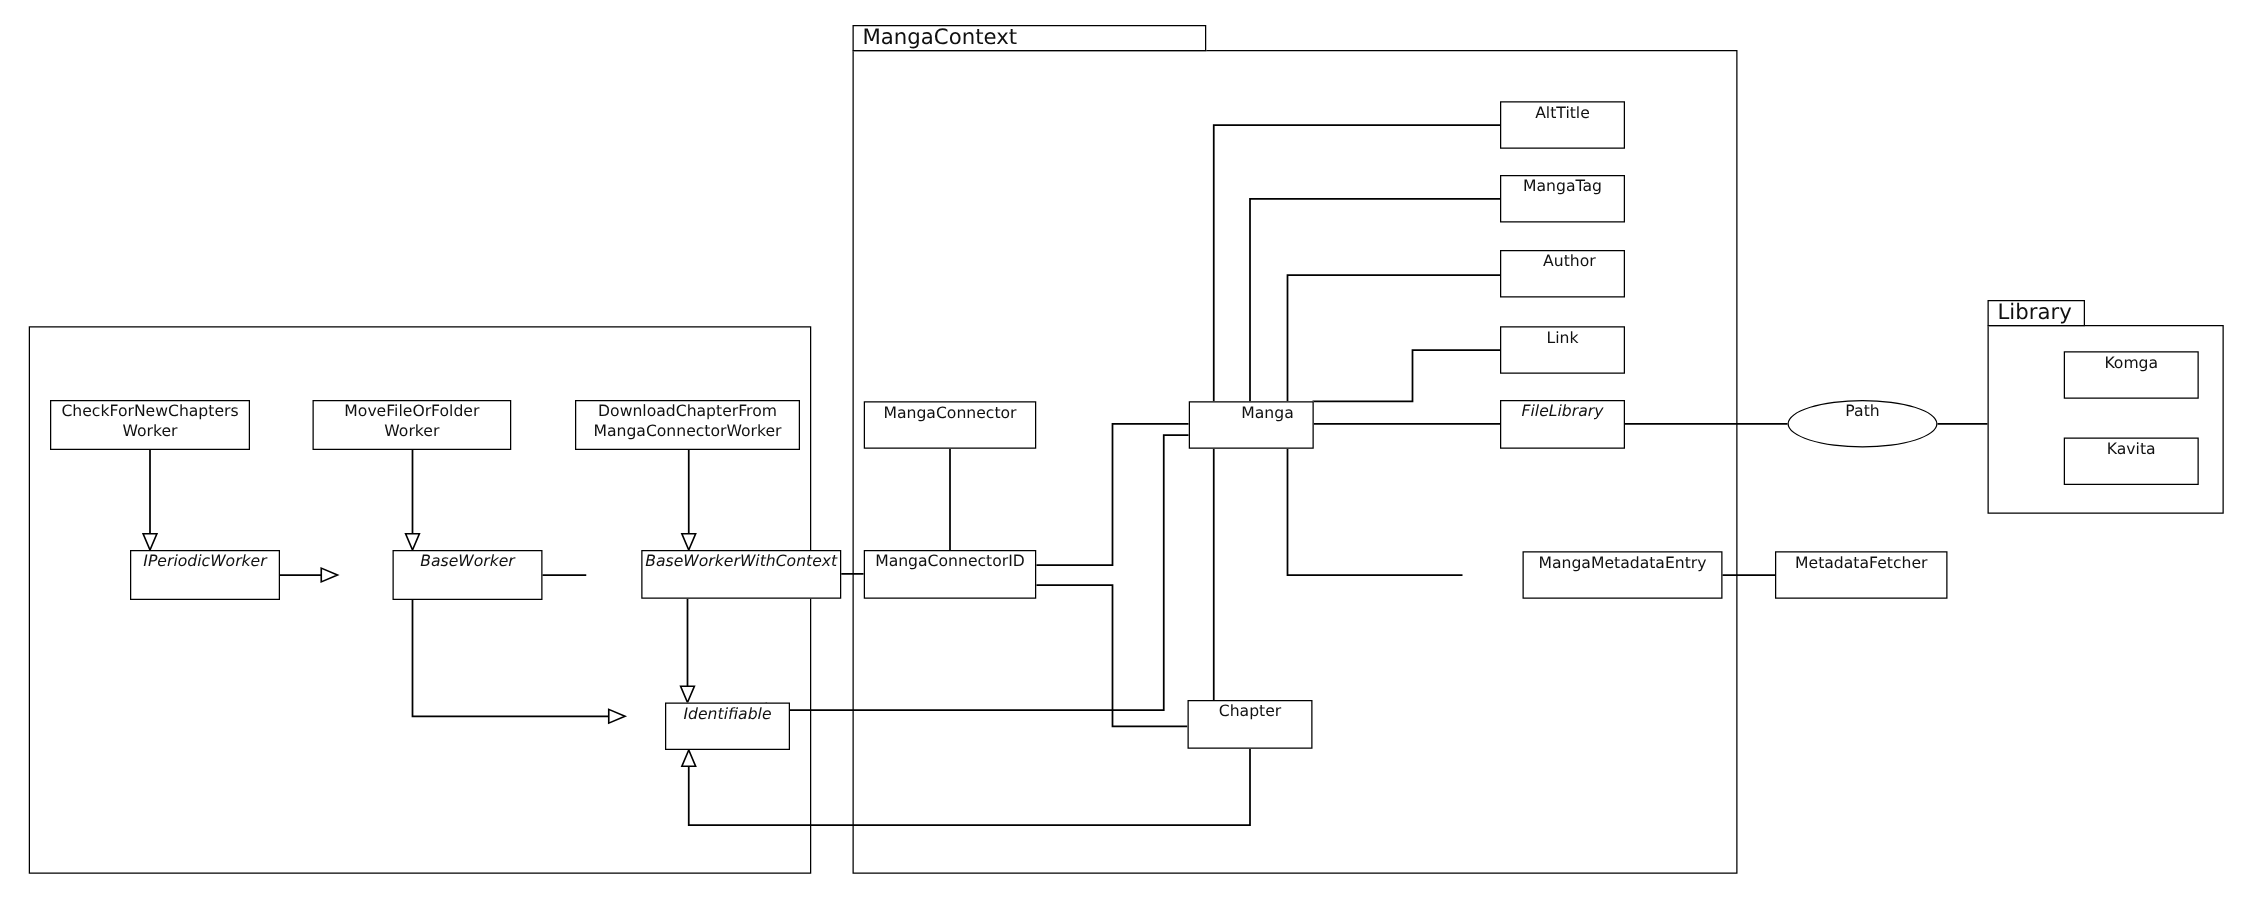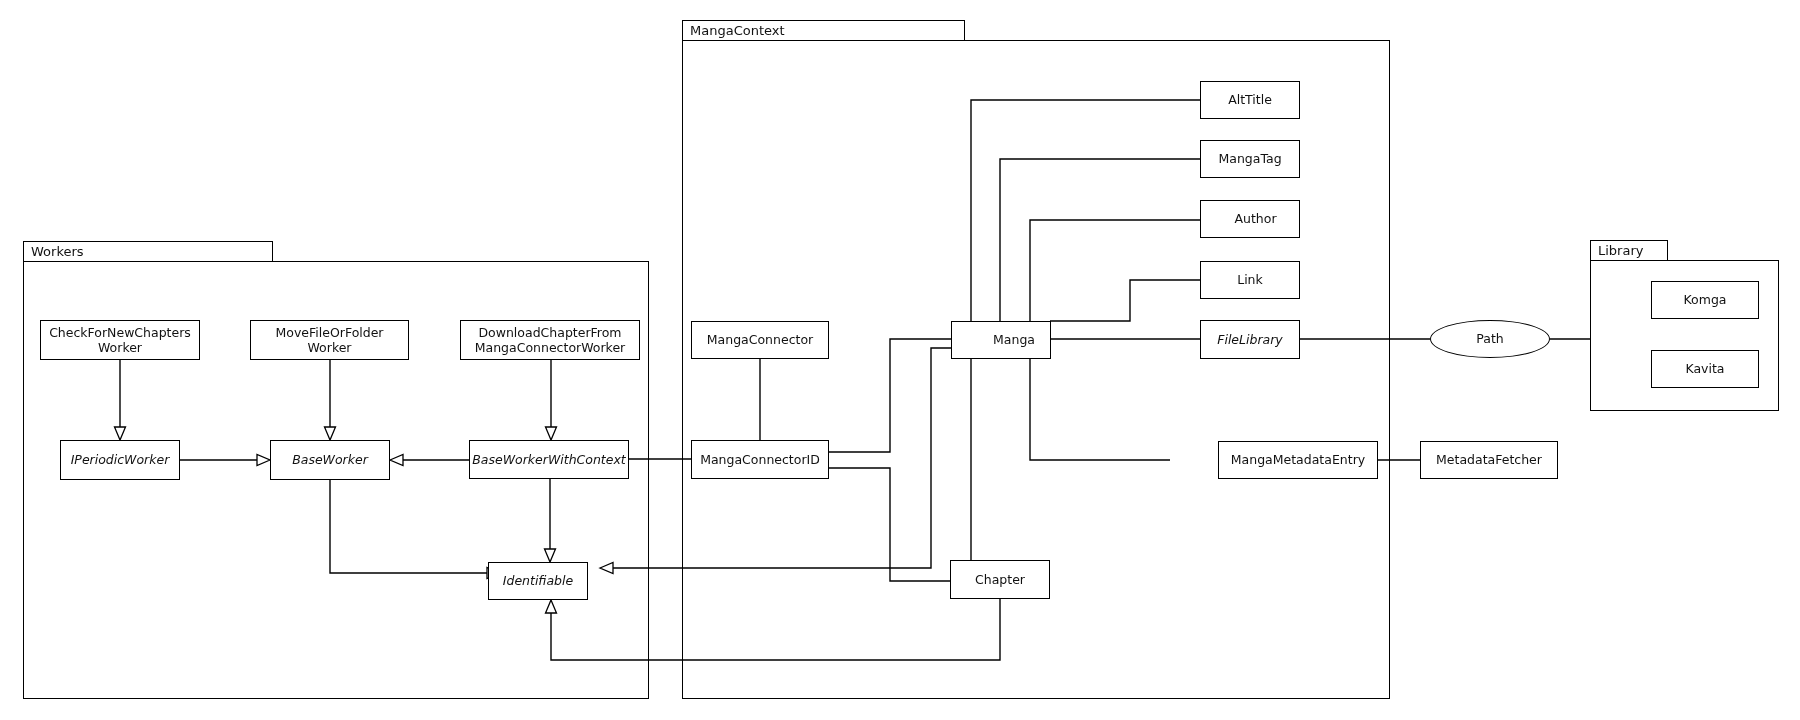--- a/index.html
+++ b/index.html
@@ -4,27 +4,27 @@
 <style>
   html,body { margin:0; padding:0; background:#ffffff; }
   #canvas {
     position:relative; width:1800px; height:720px; background:#ffffff;
     font-family:"DejaVu Sans","Liberation Sans",sans-serif; color:#111;
     overflow:hidden;
   }
   svg.edges { position:absolute; left:0; top:0; z-index:1; }
   .pkg-body { position:absolute; border:1.6px solid #000; box-sizing:border-box; z-index:0; background:transparent; }
   .pkg-tab  { position:absolute; border:1.6px solid #000; box-sizing:border-box; background:#fff;
-              font-size:13px; line-height:17px; padding:1px 4px 0 7px; z-index:2; white-space:nowrap; }
+              font-size:17px; line-height:17px; padding:1px 4px 0 7px; z-index:2; white-space:nowrap; }
   .node {
     position:absolute; border:1.5px solid #000; background:#fff; box-sizing:border-box;
-    display:flex; flex-direction:column; align-items:center; justify-content:center;
+    display:flex; flex-direction:column; align-items:center; 
     font-size:12.5px; line-height:15.5px; text-align:center; z-index:3; white-space:nowrap;
   }
-  .node.italic { font-style:italic; }
+  .node.italic { font-style:italic;margin-left:44px; }
   .node.ellipse { border-radius:50%; }
 </style>
 </head>
 <body>
 
 <div id="canvas">
   <svg class="edges" id="edge-layer" width="1800" height="720">
       <polygon points="120,440 114.5,427 125.5,427" fill="#ffffff" stroke="#000000" stroke-width="1.3"></polygon>
       <polyline points="120,360 120,427" fill="none" stroke="#000000" stroke-width="1.4"></polyline>
       <polygon points="330,440 324.5,427 335.5,427" fill="#ffffff" stroke="#000000" stroke-width="1.3"></polygon>
@@ -53,21 +53,20 @@
       <polyline points="1030,359 1030,460 1170,460" fill="none" stroke="#000000" stroke-width="1.4"></polyline>
       <polyline points="971,359 971,560" fill="none" stroke="#000000" stroke-width="1.4"></polyline>
       <polygon points="551,600 556.5,613 545.5,613" fill="#ffffff" stroke="#000000" stroke-width="1.3"></polygon>
       <polyline points="1000,599 1000,660 551,660 551,613" fill="none" stroke="#000000" stroke-width="1.4"></polyline>
       <polyline points="1300,339 1430,339" fill="none" stroke="#000000" stroke-width="1.4"></polyline>
       <polyline points="1550,339 1590,339" fill="none" stroke="#000000" stroke-width="1.4"></polyline>
       <polyline points="1330,460 1420,460" fill="none" stroke="#000000" stroke-width="1.4"></polyline>
     </svg>
 
   <div class="pkg-body" id="pkg-workers-body" style="left:23px;top:261px;width:626px;height:438px;"></div>
-  <div class="pkg-tab" id="pkg-workers-tab" style="left:23px;top:241px;width:250px;height:21px;">Workers</div>
 
   <div class="pkg-body" id="pkg-mangacontext-body" style="left:682px;top:40px;width:708px;height:659px;"></div>
   <div class="pkg-tab" id="pkg-mangacontext-tab" style="left:682px;top:20px;width:283px;height:21px;">MangaContext</div>
 
   <div class="pkg-body" id="pkg-library-body" style="left:1590px;top:260px;width:189px;height:151px;"></div>
   <div class="pkg-tab" id="pkg-library-tab" style="left:1590px;top:240px;width:78px;height:21px;">Library</div>
 
   <div id="node-layer">
       <div class="node" style="left: 40px; top: 320px; width: 160px; height: 40px;">
         <div>CheckForNewChapters</div>

